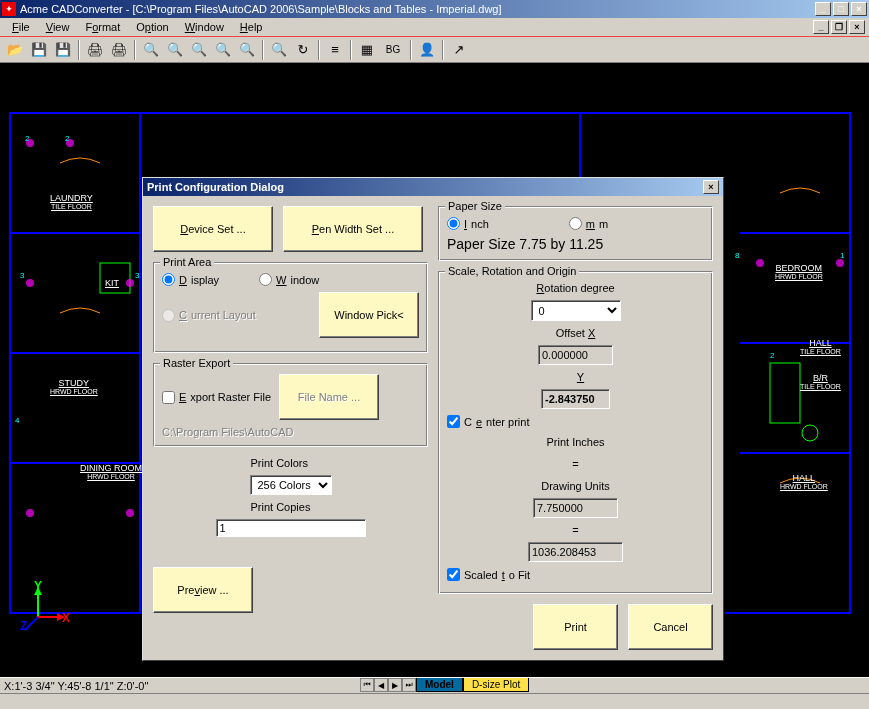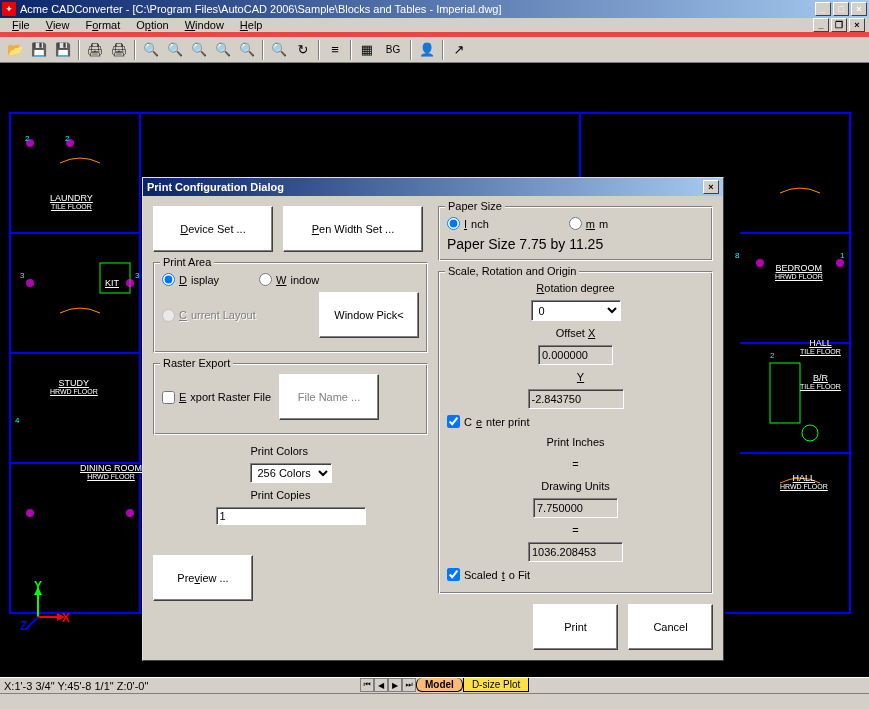--- a/index.html
+++ b/index.html
@@ -40,21 +40,21 @@
   display: flex; align-items: center; justify-content: center;
   font-family: Arial;
   font-weight: bold;
 }
 .menubar {
   background: #d4d0c8;
   height: 19px;
   display: flex;
   align-items: center;
   padding: 0 4px;
-  border-bottom: 5px solid #ef4444;
+  border-bottom: 1px solid #ef4444;
 }
 .menu-item {
   padding: 2px 8px;
   cursor: default;
 }
 .menu-item u { text-decoration: underline; }
 .mdic { margin-left: auto; display: flex; gap: 2px; }
 .toolbar {
   background: #d4d0c8;
   height: 26px;
@@ -134,21 +134,21 @@
   display: flex; align-items: center; justify-content: center;
   font-size: 9px; font-weight: bold; color: #000;
 }
 .dialog-body {
   padding: 10px;
   display: flex;
   gap: 10px;
 }
 .col { flex: 1; }
 .btn {
-  background: #ffffff;
+  background: #fef9c3;
   border: 1px solid #fff;
   border-right-color: #404040;
   border-bottom-color: #404040;
   box-shadow: inset -1px -1px 0 #808080;
   padding: 16px 10px;
   font-family: inherit;
   font-size: 11px;
   cursor: default;
   min-height: 22px;
 }
@@ -223,21 +223,21 @@
   display: flex; align-items: center; justify-content: center;
   font-size: 8px;
 }
 .tab {
   background: #fff;
   padding: 1px 8px;
   border: 1px solid #000;
   border-top: none;
   font-size: 10px;
 }
-.tab.active { font-weight: bold; background: #fdba74; border-radius: 6px; }
+.tab.active { font-weight: bold; background: #0369a1; }
 .tab.inactive { background: #fde047; text-align: right; }
 .bottom-strip {
   position: absolute;
   bottom: 0; left: 0; right: 0;
   height: 16px;
   background: #d4d0c8;
   border-top: 1px solid #808080;
 }
 </style>
 </head>
@@ -409,20 +409,21 @@
           <label class="radio-item disabled"><input type="radio" name="pa" disabled="" style=""> <u>C</u>urrent Layout</label>
           <button class="btn" style="width:100px;margin-left:auto">Window Pick&lt;</button>
         </div>
       </div>
       <div class="fieldset">
         <span class="fieldset-legend">Raster Export</span>
         <div style="display:flex;gap:8px;align-items:center;margin-bottom:6px">
           <label class="check-item"><input type="checkbox" style=""> <u>E</u>xport Raster File</label>
           <button class="btn btn-disabled" style="width:100px">File Name ...</button>
         </div>
+        <div class="disabled-text">C:\Program Files\AutoCAD</div>
       </div>
       <div class="form-row">
         <span style="width:80px">Print Colors</span>
         <select class="select-input" style="flex:1">
           <option>256 Colors</option>
         </select>
       </div>
       <div class="form-row">
         <span style="width:80px">Print Copies</span>
         <input class="text-input" style="flex: 1 1 0%;" value="1">
@@ -446,21 +447,21 @@
         <div class="form-row" style="justify-content:center">
           <span><u>R</u>otation degree</span>
           <select class="select-input" style="width:90px">
             <option>0</option>
           </select>
         </div>
         <div class="form-row">
           <span>Offset <u>X</u></span>
           <input class="text-input ro" style="width: 75px;" readonly="" value="0.000000">
           <span style="margin-left:10px"><u>Y</u></span>
-          <input class="text-input ro" style="width: 96px;" readonly="" value="-2.843750">
+          <input class="text-input ro" style="width: 69px; font-weight: bold;" readonly="" value="-2.843750">
         </div>
         <label class="check-item" style="margin-bottom:8px"><input type="checkbox" checked="" style=""> C<u>e</u>nter print</label>
         <div class="form-row" style="gap:10px">
           <span>Print Inches</span>
           <span>=</span>
           <span>Drawing Units</span>
         </div>
         <div class="form-row">
           <input class="text-input ro" style="width: 85px;" readonly="" value="7.750000">
           <span>=</span>

